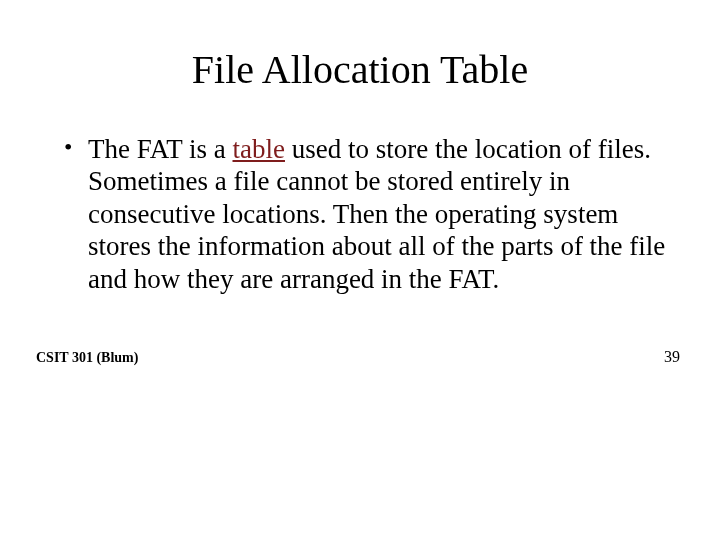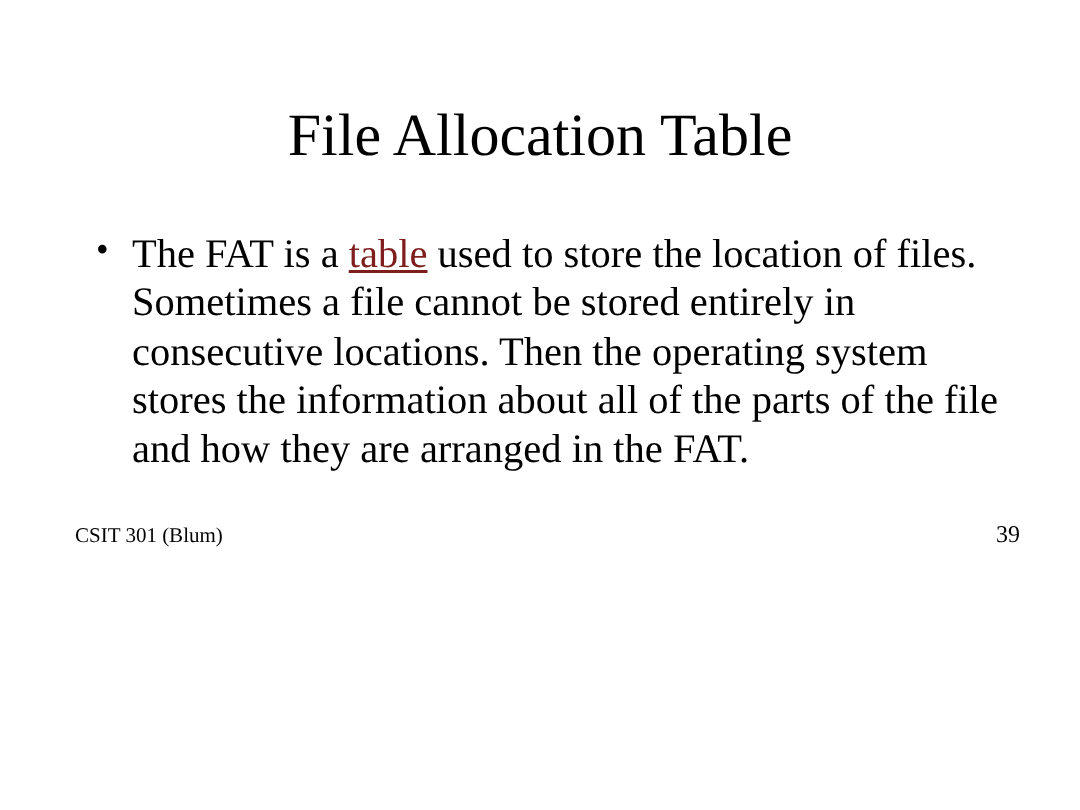--- a/index.html
+++ b/index.html
@@ -9,21 +9,21 @@
     height: 540px;
     background: #ffffff;
     font-family: "Times New Roman", Times, serif;
     color: #000;
     overflow: hidden;
   }
   .slide {
     box-sizing: border-box;
     width: 720px;
     height: 392px;
-    padding: 56px 50px 30px 50px;
+    padding: 36px 50px 30px 50px;
     position: relative;
   }
   .title {
     text-align: center;
     font-size: 40px;
     font-weight: normal;
     margin: 10px 0 40px 0;
   }
   ul.body {
     list-style: none;
@@ -43,23 +43,24 @@
     left: 4px;
     top: 0;
     font-size: 24px;
   }
   .link {
     color: #7f1d1d;
     text-decoration: underline;
   }
   .footer-left {
     position: absolute;
-    left: 50px;
+    left: 36px;
     bottom: 26px;
     font-size: 14px;
+    font-weight: bold;
   }
   .footer-right {
     position: absolute;
     right: 40px;
     bottom: 26px;
     font-size: 16px;
   }
 </style>
 </head>
 <body>

